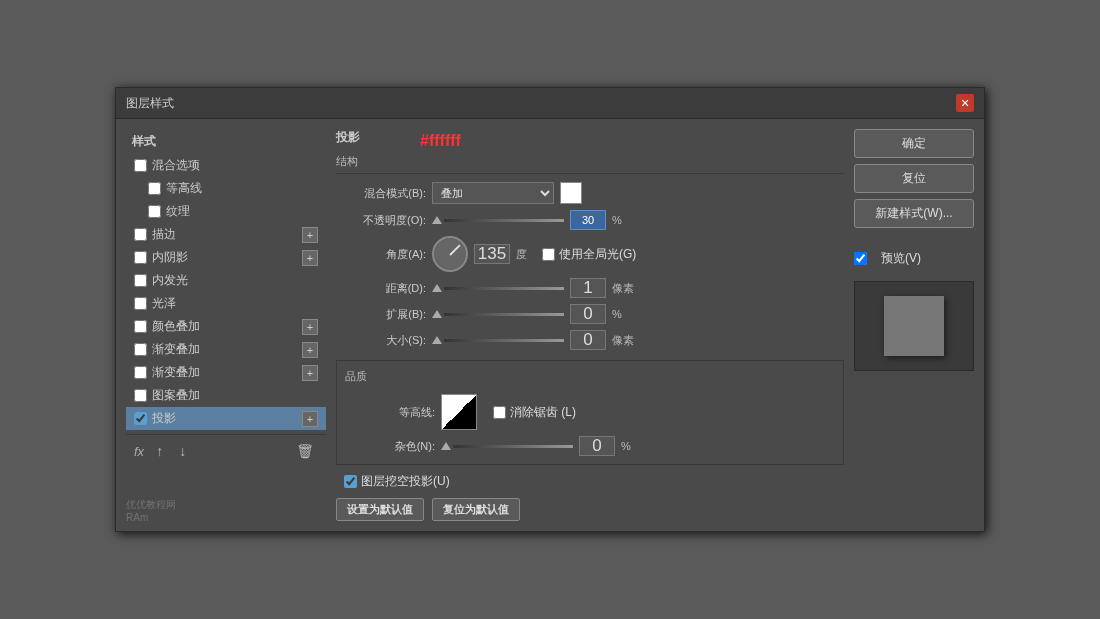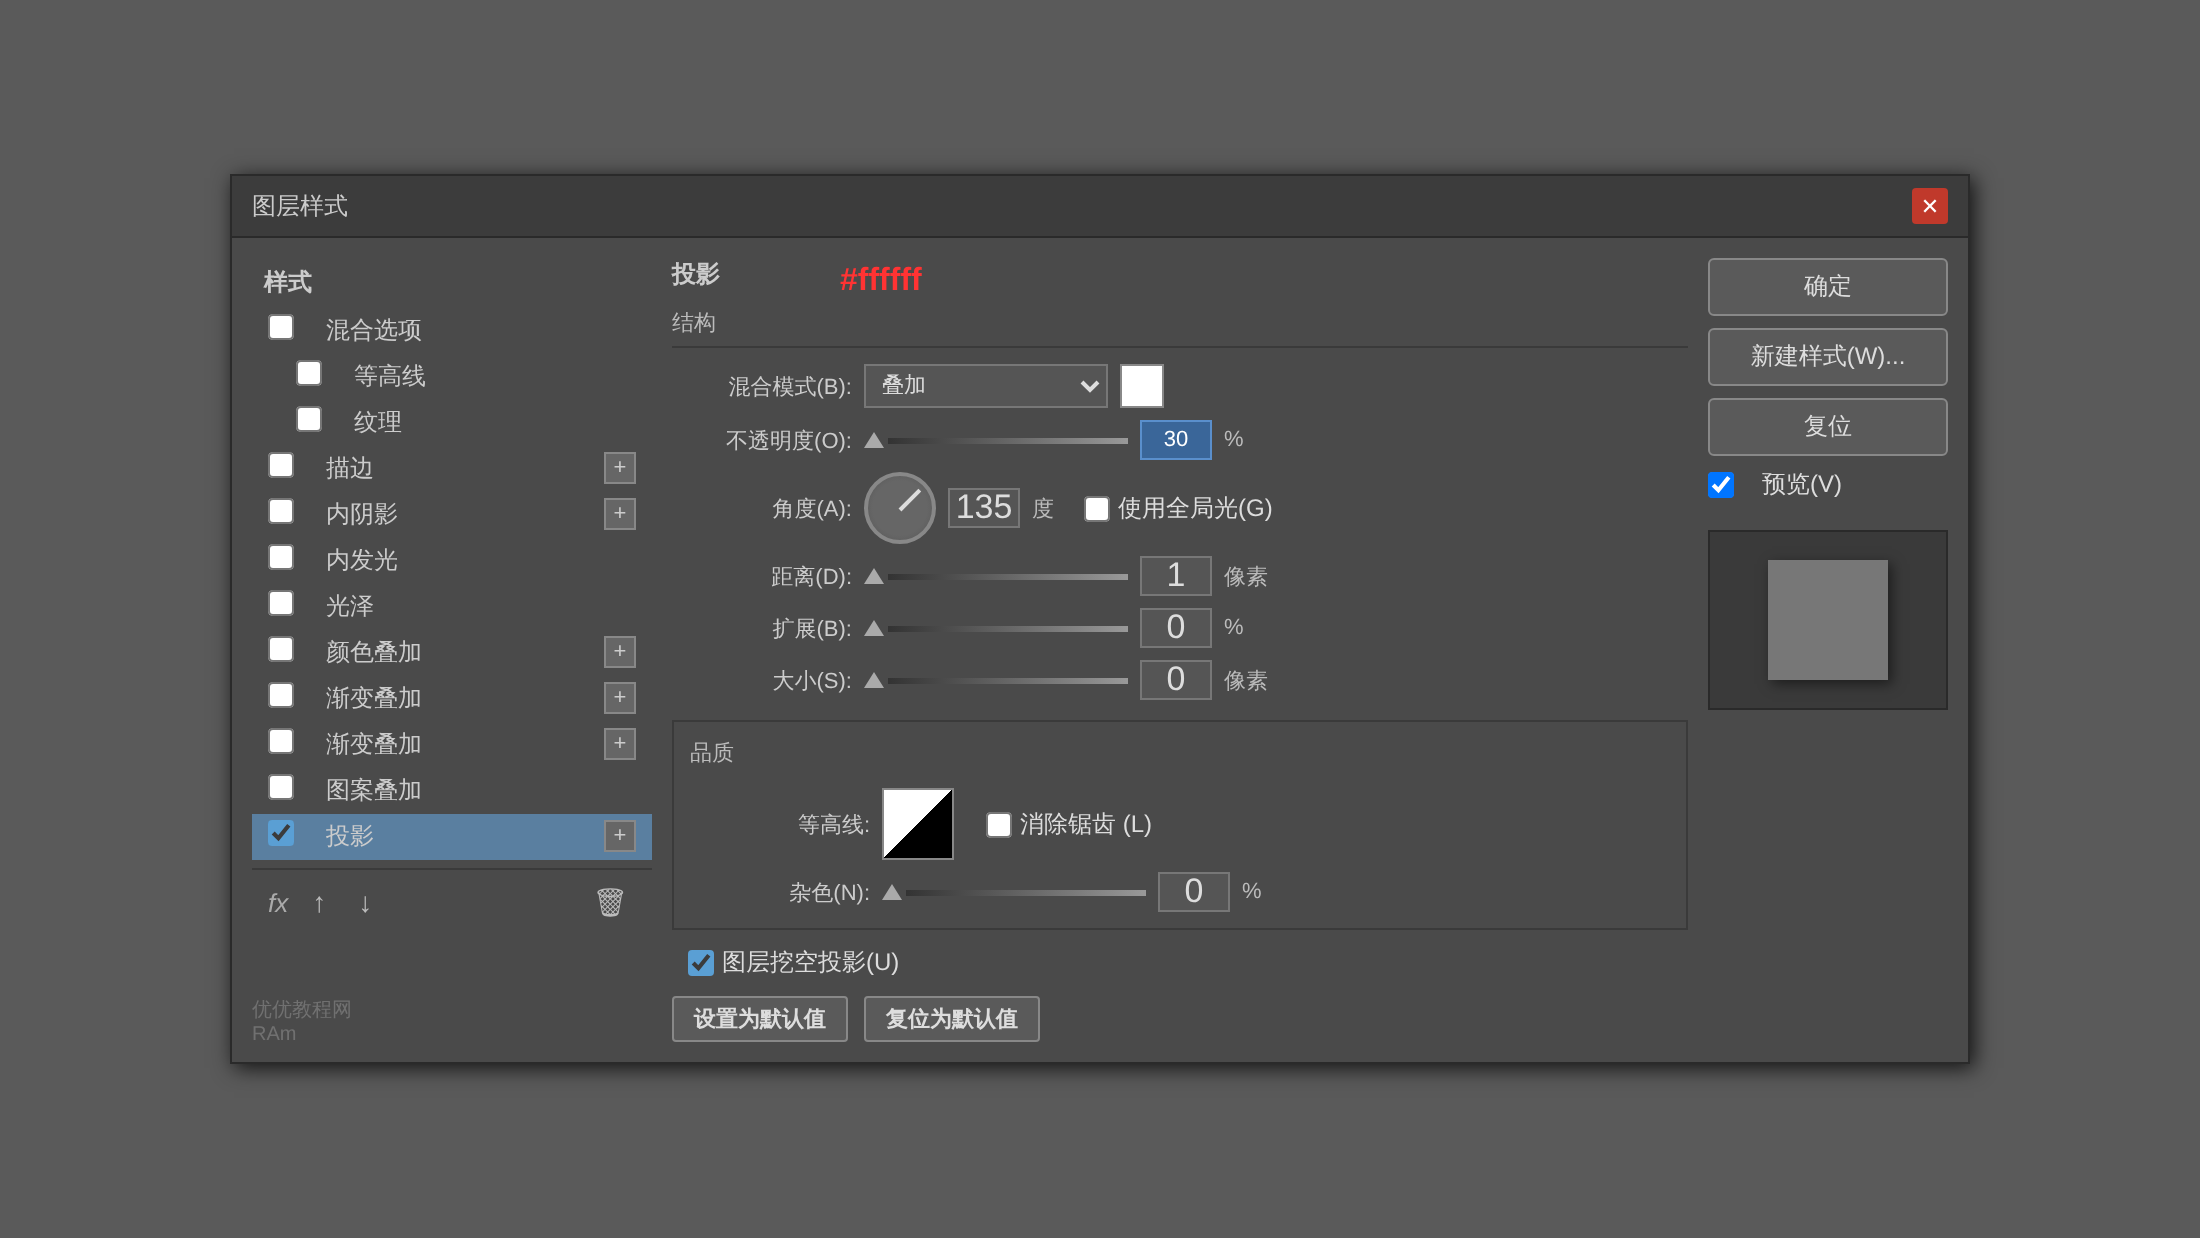--- a/index.html
+++ b/index.html
@@ -57,25 +57,25 @@
       flex-shrink: 0;
     }
     .left-panel-title {
       color: #ccc;
       padding: 4px 6px;
       font-size: 12px;
       font-weight: bold;
     }
     .style-item {
       display: flex;
-      align-items: flex-start;
+      align-items: center;
       padding: 3px 8px;
       cursor: pointer;
       color: #ccc;
-      gap: 16px;
+      gap: 5px;
     }
     .style-item.active { background: #5a7fa0; }
     .style-item.sub {
       padding-left: 22px;
     }
     .style-item input[type="checkbox"] {
       accent-color: #5a9fd4;
     }
     .style-item-label { flex: 1; }
     .plus-btn {
@@ -505,24 +505,24 @@
       </div>
 
       <div class="action-row">
         <button class="small-btn">设置为默认值</button>
         <button class="small-btn">复位为默认值</button>
       </div>
     </div>
 
     <div class="right-panel">
       <button class="right-btn">确定</button>
+      <button class="right-btn">复位</button>
       <button class="right-btn">新建样式(W)...</button>
-      <button class="right-btn">复位</button>
-
-      <div class="preview-row" style="margin-top:0;gap:14px;">
+
+      <div class="preview-row" style="margin-top:16px;gap:14px;">
         <input type="checkbox" checked="" style="">
         <span>预览(V)</span>
       </div>
       <div class="preview-area">
         <div class="preview-inner"></div>
       </div>
     </div>
   </div>
 
   <div class="watermark">

